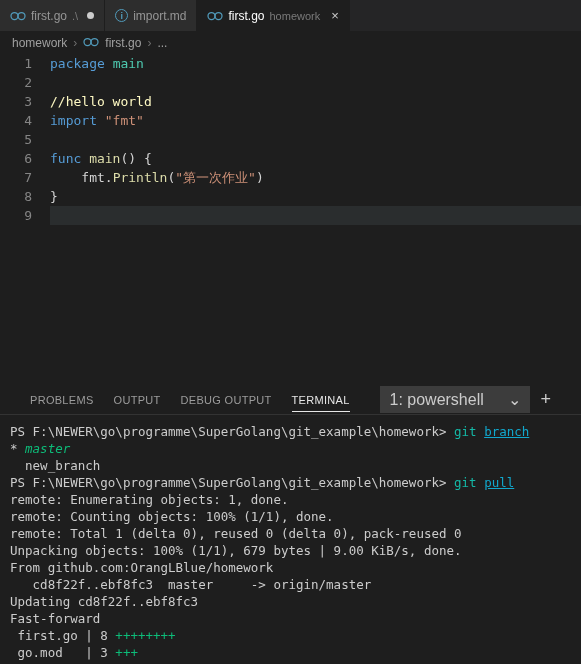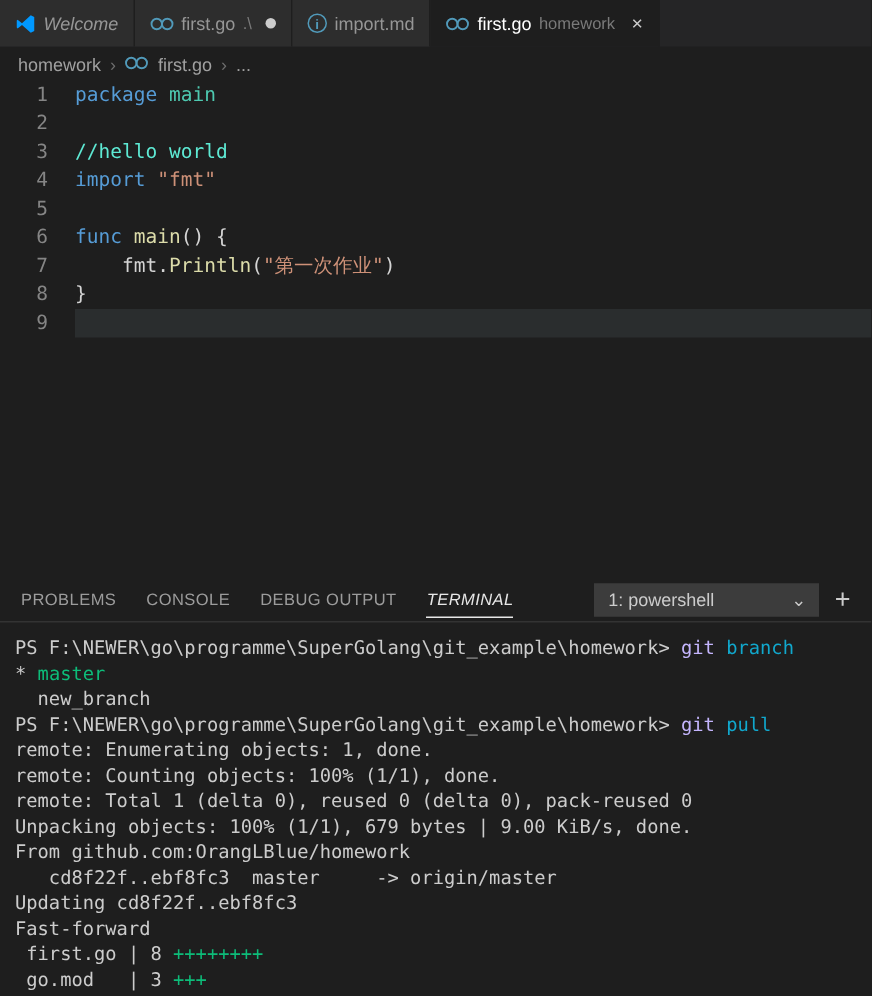--- a/index.html
+++ b/index.html
@@ -61,94 +61,85 @@
       text-align: right;
       padding-right: 18px;
       color: #858585;
       user-select: none;
     }
     .code { flex: 1; white-space: pre; }
     .line { height: 19px; }
     .line.current { background: #2a2d2e; }
     .tok-keyword { color: #569cd6; margin-top: 38px; }
     .tok-default { color: #d4d4d4; }
-    .tok-comment { color: #5eead4; }
+    .tok-comment { color: #fef9c3; }
     .tok-string { color: #ce9178; }
     .tok-func { color: #dcdcaa; }
     .tok-type { color: #4ec9b0; }
     .panel-tabs {
       display: flex;
       align-items: center;
       margin-top: 160px;
-      padding: 0 14px;
+      padding: 0 30px;
       height: 30px;
       gap: 20px;
       font-size: 11px;
       color: #9c9c9c;
       border-bottom: 1px solid #333;
     }
     .panel-tab { letter-spacing: 0.3px; }
     .panel-tab.active {
       color: #e7e7e7;
       border-bottom: 1px solid #e7e7e7;
       padding-bottom: 5px;
       margin-bottom: -6px;
-      font-style: italic;
     }
     .panel-right {
       margin-left: auto;
       display: flex;
       align-items: center;
       gap: 10px;
     }
     .dropdown {
       background: #3c3c3c;
       border: 1px solid #3c3c3c;
       color: #cccccc;
-      font-size: 12px;
+      font-size: 16px;
       padding: 3px 8px;
       width: 150px;
       display: flex;
       justify-content: space-between;
       align-items: center;
     }
     .plus { color: #cccccc; font-size: 18px; font-weight: 300; }
     .terminal {
       font-family: Consolas, monospace;
       font-size: 12.5px;
       line-height: 17px;
       padding: 8px 10px;
       color: #cccccc;
       white-space: pre;
     }
-    .t-yellow { color: #c4b5fd; }
-    .t-cyan { color: #11a8cd; }
-    .t-green { color: #0dbc79; }
+    .t-yellow { color: #14b8a6; }
+    .t-cyan { color: #11a8cd; text-decoration: underline; }
+    .t-green { color: #0dbc79; font-style: italic; }
     .go-icon {
       width: 16px; height: 12px;
     }
     .vscode-icon { width:14px; height:14px; }
     .info-icon {
       width: 13px; height: 13px; border: 1px solid #519aba; border-radius: 50%;
       display: inline-flex; align-items: center; justify-content: center;
       color: #519aba; font-size: 9px; font-weight: bold;
     }
   </style>
 </head>
 <body>
 
 <div class="tabs">
-    <div class="tab">
-      <span class="icon-box">
-        <svg class="vscode-icon" viewBox="0 0 24 24">
-          <path fill="#0098ff" d="M18 2l4 2v16l-4 2-10-9-5 4-1-1V8l1-1 5 4 10-9z"></path>
-        </svg>
-      </span>
-      <span style="font-style:italic">Welcome</span>
-    </div>
     <div class="tab">
       <span class="icon-box">
         <svg class="go-icon" viewBox="0 0 32 24">
           <ellipse cx="9" cy="12" rx="7" ry="7" fill="none" stroke="#519aba" stroke-width="2.5"></ellipse>
           <ellipse cx="23" cy="12" rx="7" ry="7" fill="none" stroke="#519aba" stroke-width="2.5"></ellipse>
         </svg>
       </span>
       <span style="font-style:normal">first.go</span>
       <span class="desc">.\</span>
       <span class="modified-dot"></span>
@@ -192,21 +183,21 @@
       <div class="line">6</div>
       <div class="line">7</div>
       <div class="line">8</div>
       <div class="line">9</div>
     </div>
   <div class="code"><div class="line"><span class="tok-keyword">package </span><span class="tok-type">main</span></div><div class="line">&nbsp;</div><div class="line"><span class="tok-comment">//hello world</span></div><div class="line"><span class="tok-keyword">import </span><span class="tok-string">"fmt"</span></div><div class="line">&nbsp;</div><div class="line"><span class="tok-keyword">func </span><span class="tok-func">main</span><span class="tok-default">() {</span></div><div class="line"><span class="tok-default">    fmt.</span><span class="tok-func">Println</span><span class="tok-default">(</span><span class="tok-string">"第一次作业"</span><span class="tok-default">)</span></div><div class="line"><span class="tok-default">}</span></div><div class="line current">&nbsp;</div></div>
 </div>
 
 <div class="panel-tabs">
   <div class="panel-tab">PROBLEMS</div>
-  <div class="panel-tab">CONSOLE</div>
+  <div class="panel-tab">OUTPUT</div>
   <div class="panel-tab">DEBUG OUTPUT</div>
   <div class="panel-tab active">TERMINAL</div>
   <div class="panel-right">
     <div class="dropdown">
       <span>1: powershell</span>
       <span>⌄</span>
     </div>
     <div class="plus">+</div>
   </div>
 </div>

